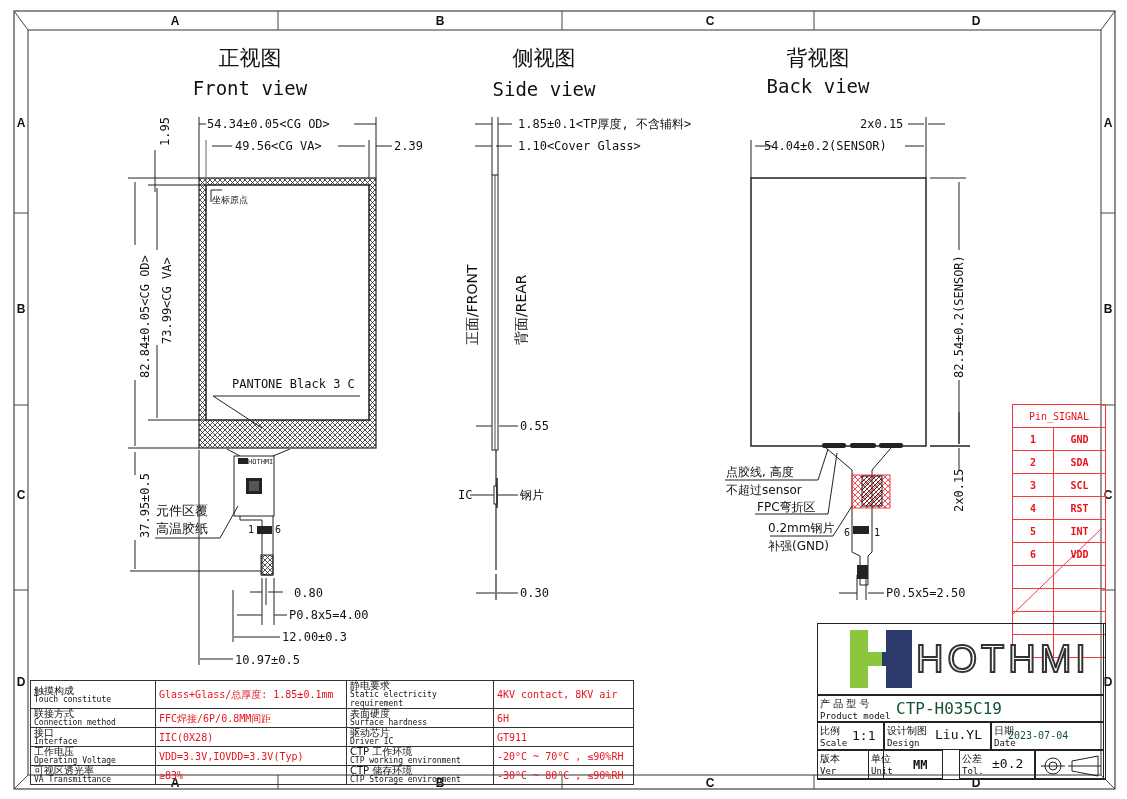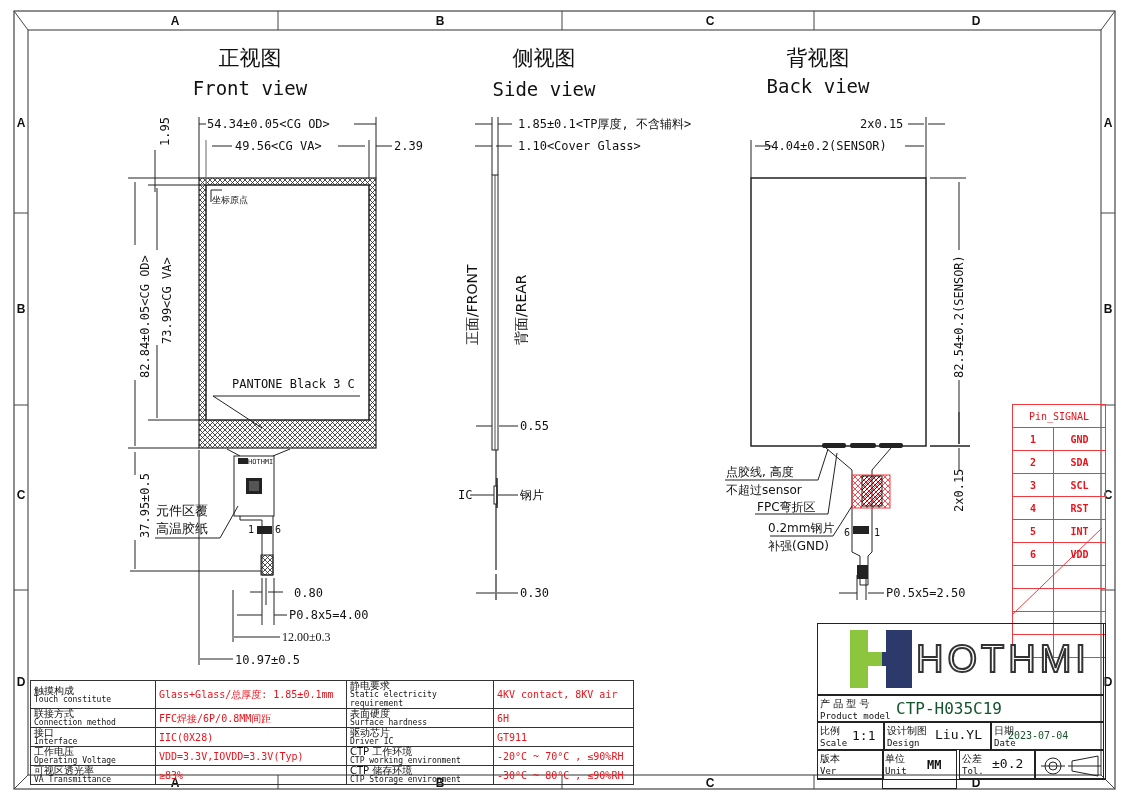--- a/index.html
+++ b/index.html
@@ -197,21 +197,21 @@
 <div class="vert" style="left:160px;top:344px;">73.99&lt;CG VA&gt;</div>
 <div class="t" style="left:212px;top:193px;font-size:9px;font-family:'DejaVu Sans',sans-serif;">坐标原点</div>
 <div class="t" style="left:232px;top:377px;">PANTONE Black 3 C</div>
 <div class="vert" style="left:138px;top:538px;">37.95±0.5</div>
 <div class="t" style="left:156px;top:504px;font-size:13px;font-family:'DejaVu Sans',sans-serif;">元件区覆</div>
 <div class="t" style="left:156px;top:522px;font-size:13px;font-family:'DejaVu Sans',sans-serif;">高温胶纸</div>
 <div class="t" style="left:248px;top:523px;font-size:10px;">1</div>
 <div class="t" style="left:275px;top:523px;font-size:10px;">6</div>
 <div class="t" style="left:294px;top:586px;">0.80</div>
 <div class="t" style="left:289px;top:608px;">P0.8x5=4.00</div>
-<div class="t" style="left:282px;top:630px;font-family:Liberation Serif, serif;">12.00±0.3</div>
+<div class="t" style="left:282px;top:630px;">12.00±0.3</div>
 <div class="t" style="left:235px;top:653px;">10.97±0.5</div>
 
 <div class="t h-title" style="left:484px;top:46px;width:120px;line-height:24px;">侧视图</div>
 <div class="t h-sub" style="left:474px;top:78px;width:140px;line-height:22px;">Side view</div>
 <div class="t" style="left:518px;top:117px;">1.85±0.1&lt;TP厚度, 不含辅料&gt;</div>
 <div class="t" style="left:518px;top:139px;">1.10&lt;Cover Glass&gt;</div>
 <div class="vert" style="left:464px;top:345px;font-size:14px;font-family:'DejaVu Sans',sans-serif;">正面/FRONT</div>
 <div class="vert" style="left:513px;top:345px;font-size:14px;font-family:'DejaVu Sans',sans-serif;">背面/REAR</div>
 <div class="t" style="left:520px;top:419px;">0.55</div>
 <div class="t" style="left:458px;top:488px;">IC</div>
@@ -377,21 +377,21 @@
     <div class="t" style="left:2px;top:1px;font-size:10px;font-family:'DejaVu Sans',sans-serif;">日期</div>
     <div class="t" style="left:2px;top:13px;font-size:9px;">Date</div>
     <div class="t red" style="left:16px;top:6px;font-size:10px;">2023-07-04</div>
   </div>
 
   <div class="tb-cell" style="left:-1px;top:126px;width:67px;height:29px;">
     <div class="t" style="left:2px;top:1px;font-size:10px;font-family:'DejaVu Sans',sans-serif;">版本</div>
     <div class="t" style="left:2px;top:13px;font-size:9px;">Ver</div>
     <div class="t red" style="left:30px;top:6px;font-size:13px;margin-top:40px;">V2-4</div>
   </div>
-  <div class="tb-cell" style="left:64px;top:126px;width:75px;height:39px;">
+  <div class="tb-cell" style="left:50px;top:126px;width:75px;height:29px;">
     <div class="t" style="left:2px;top:1px;font-size:10px;font-family:'DejaVu Sans',sans-serif;">单位</div>
     <div class="t" style="left:2px;top:13px;font-size:9px;">Unit</div>
     <div class="t" style="left:44px;top:7px;font-size:12px;font-weight:bold;">MM</div>
   </div>
   <div class="tb-cell" style="left:141px;top:126px;width:76px;height:29px;">
     <div class="t" style="left:2px;top:1px;font-size:10px;font-family:'DejaVu Sans',sans-serif;">公差</div>
     <div class="t" style="left:2px;top:13px;font-size:9px;">Tol.</div>
     <div class="t" style="left:32px;top:6px;font-size:13px;">±0.2</div>
   </div>
   <div class="tb-cell" style="left:217px;top:126px;width:69px;height:29px;">

